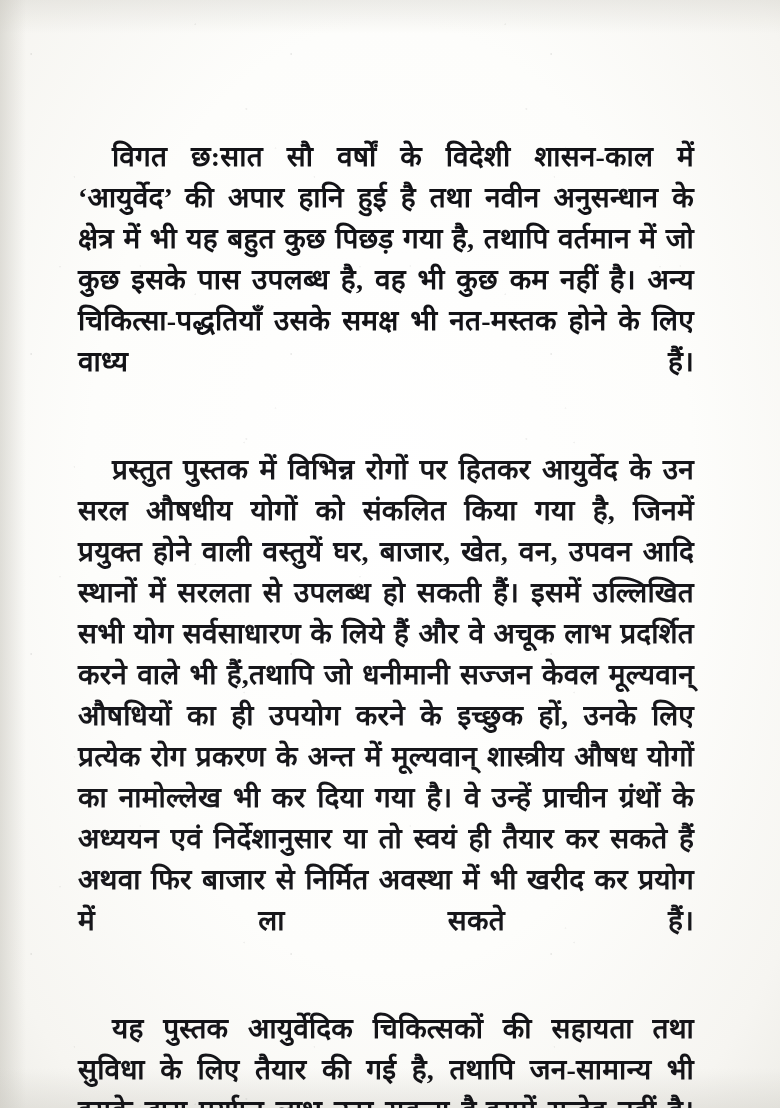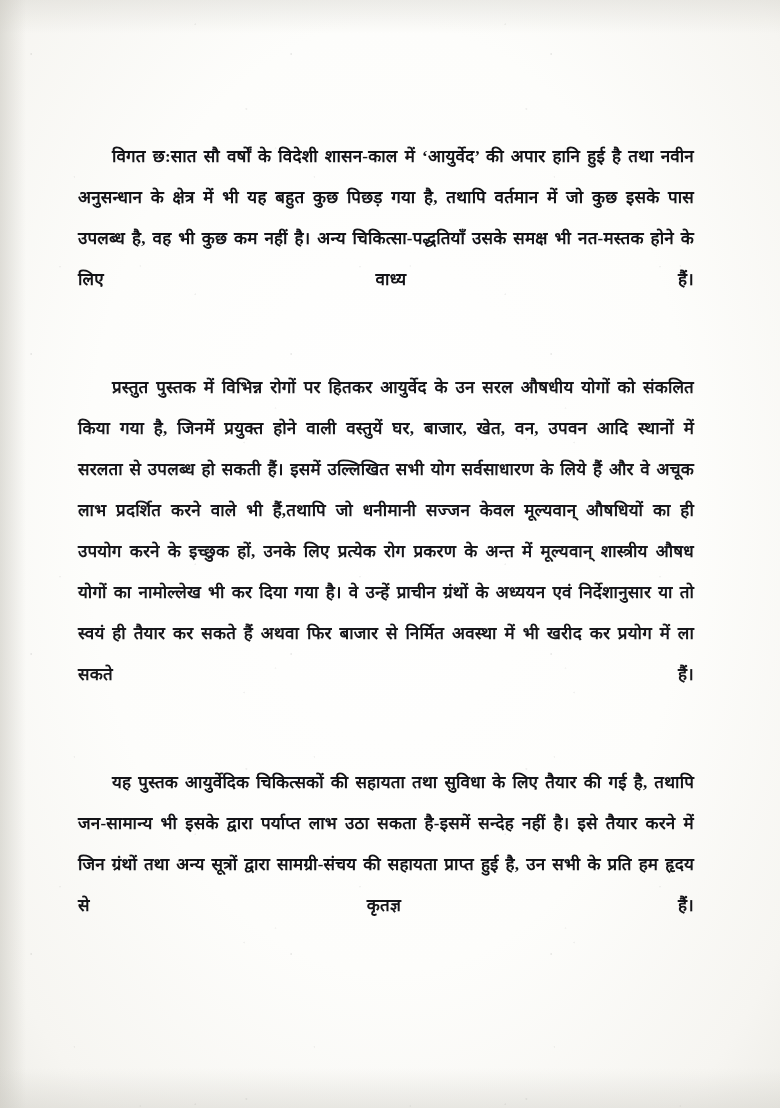--- a/index.html
+++ b/index.html
@@ -46,21 +46,21 @@
 
   .text-block {
     position: absolute;
     left: 78px;
     top: 136px;
     width: 628px;
   }
 
   p.para {
     margin: 0 12px 26px 0;
-    font-size: 17px;
+    font-size: 28px;
     line-height: 41px;
     color: #16161a;
     text-align: justify;
     text-justify: inter-word;
     letter-spacing: 0.2px;
     font-weight: 600;
     word-spacing: 2px;
     text-indent: 34px;
     -webkit-font-smoothing: none;
   }

